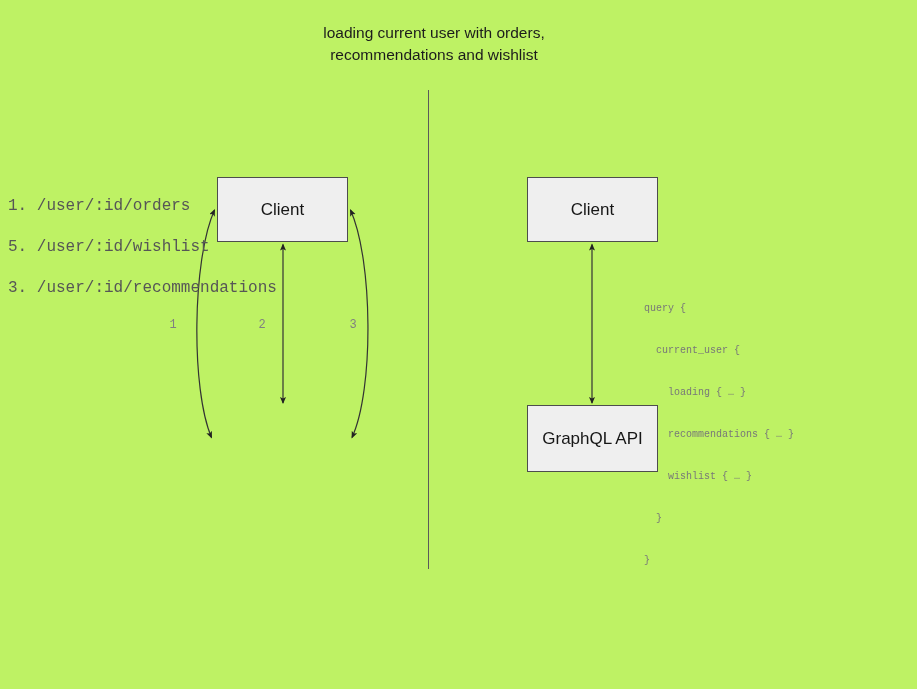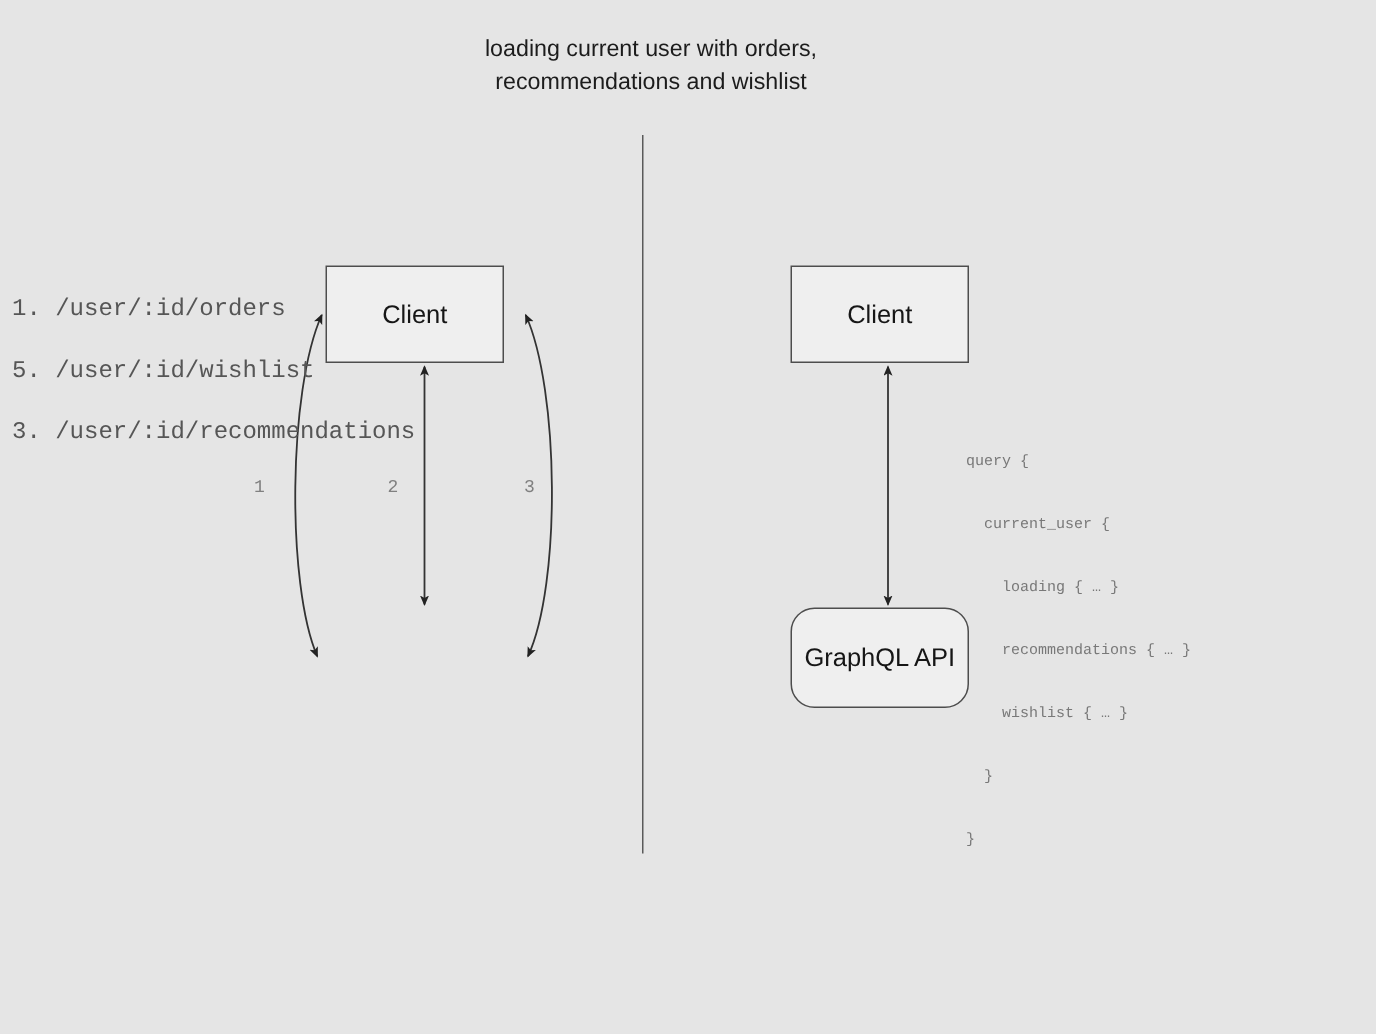--- a/index.html
+++ b/index.html
@@ -4,21 +4,21 @@
 <style>
   html, body {
     margin: 0;
     padding: 0;
     background: #ffffff;
   }
   .canvas {
     position: relative;
     width: 917px;
     height: 689px;
-    background: #e5e5e5;
+    background: #bef264;
     overflow: hidden;
     font-family: "Liberation Sans", sans-serif;
   }
   .title {
     position: absolute;
     left: 254px;
     top: 22px;
     width: 360px;
     text-align: center;
     font-size: 15.5px;
@@ -36,34 +36,34 @@
   .divider {
     position: absolute;
     left: 428px;
     top: 90px;
     width: 1px;
     height: 479px;
     background: #5a5a5a;
   }
   .box {
     position: absolute;
-    width: 119px;
+    width: 131px;
     box-sizing: border-box;
     background: #efefef;
     border: 1.5px solid #4d4d4d;
     display: flex;
     align-items: center;
     justify-content: center;
     font-size: 17px;
     color: #161616;
   }
   .box.client-left  { left: 217px; top: 177px; height: 65px; }
   .box.rest-api     { left: 217px; top: 405px; height: 67px; }
   .box.client-right { left: 527px; top: 177px; height: 65px; }
-  .box.graphql-api  { left: 527px; top: 405px; height: 67px; border-radius: 16px; }
+  .box.graphql-api  { left: 527px; top: 405px; height: 67px; }
 
   .endpoints {
     position: absolute;
     left: 8px;
     top: 172px;
     font-family: "Liberation Mono", monospace;
     font-size: 16px;
     line-height: 13.8px;
     color: #565656;
     white-space: pre;

